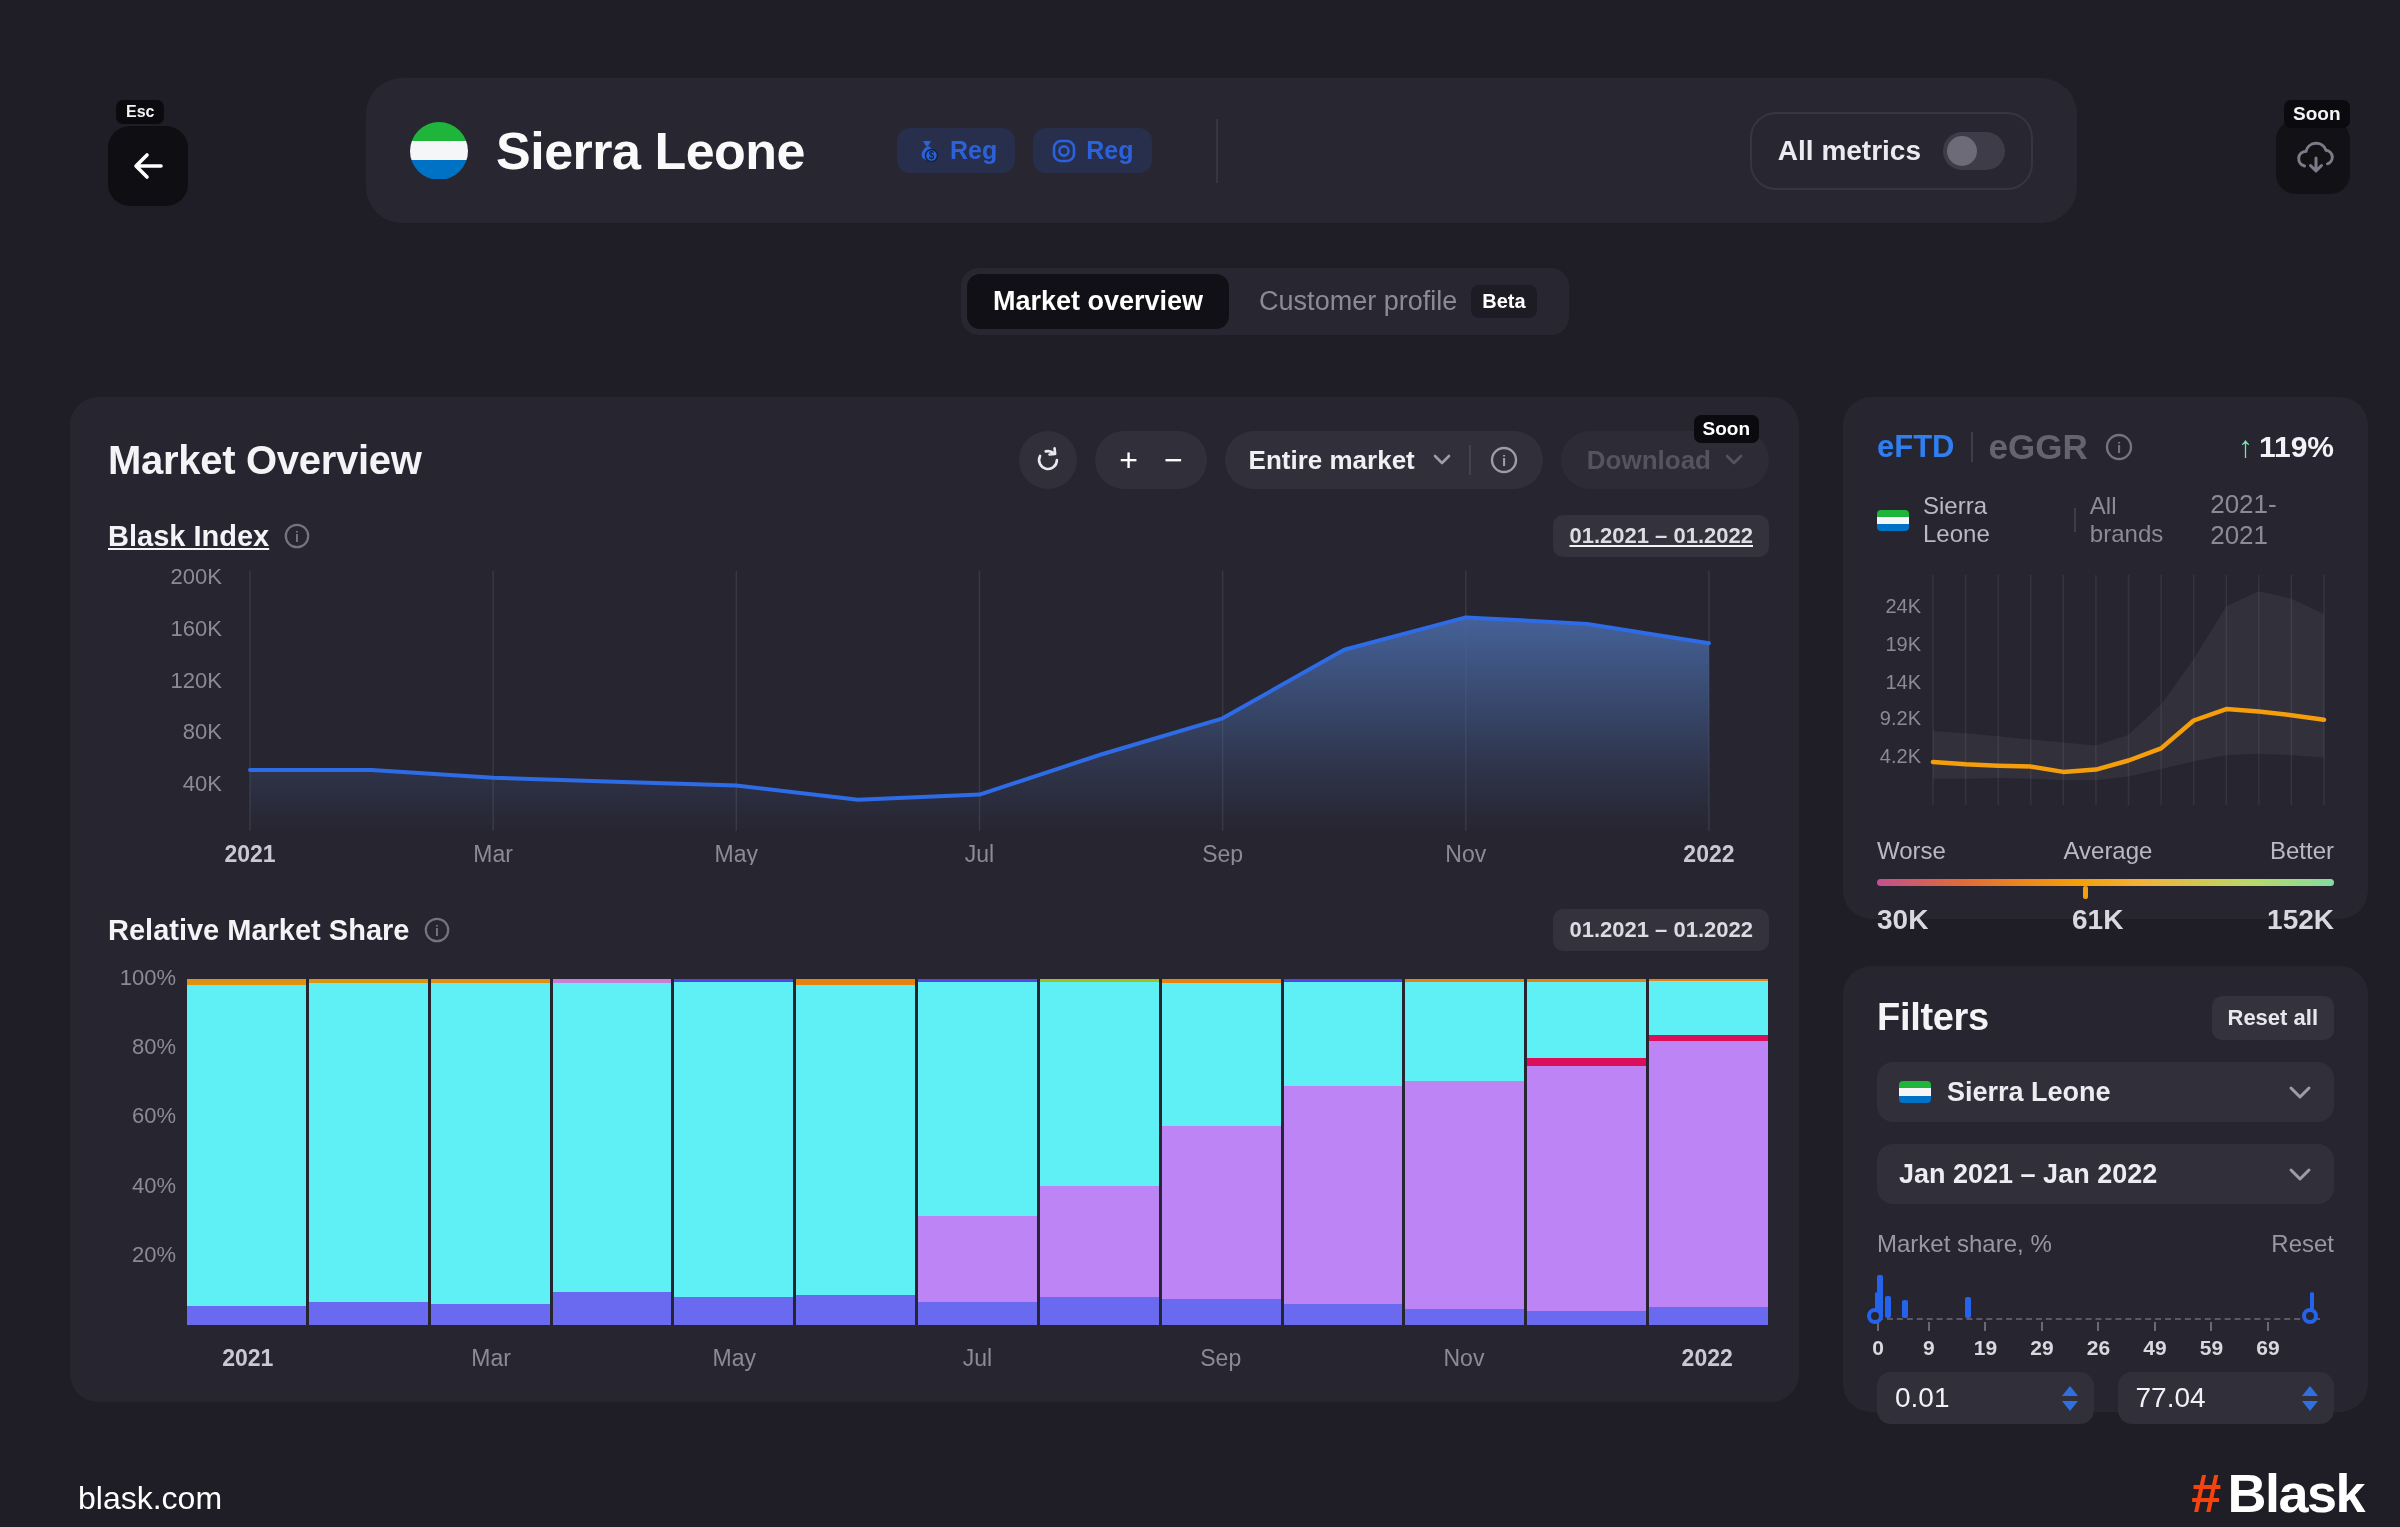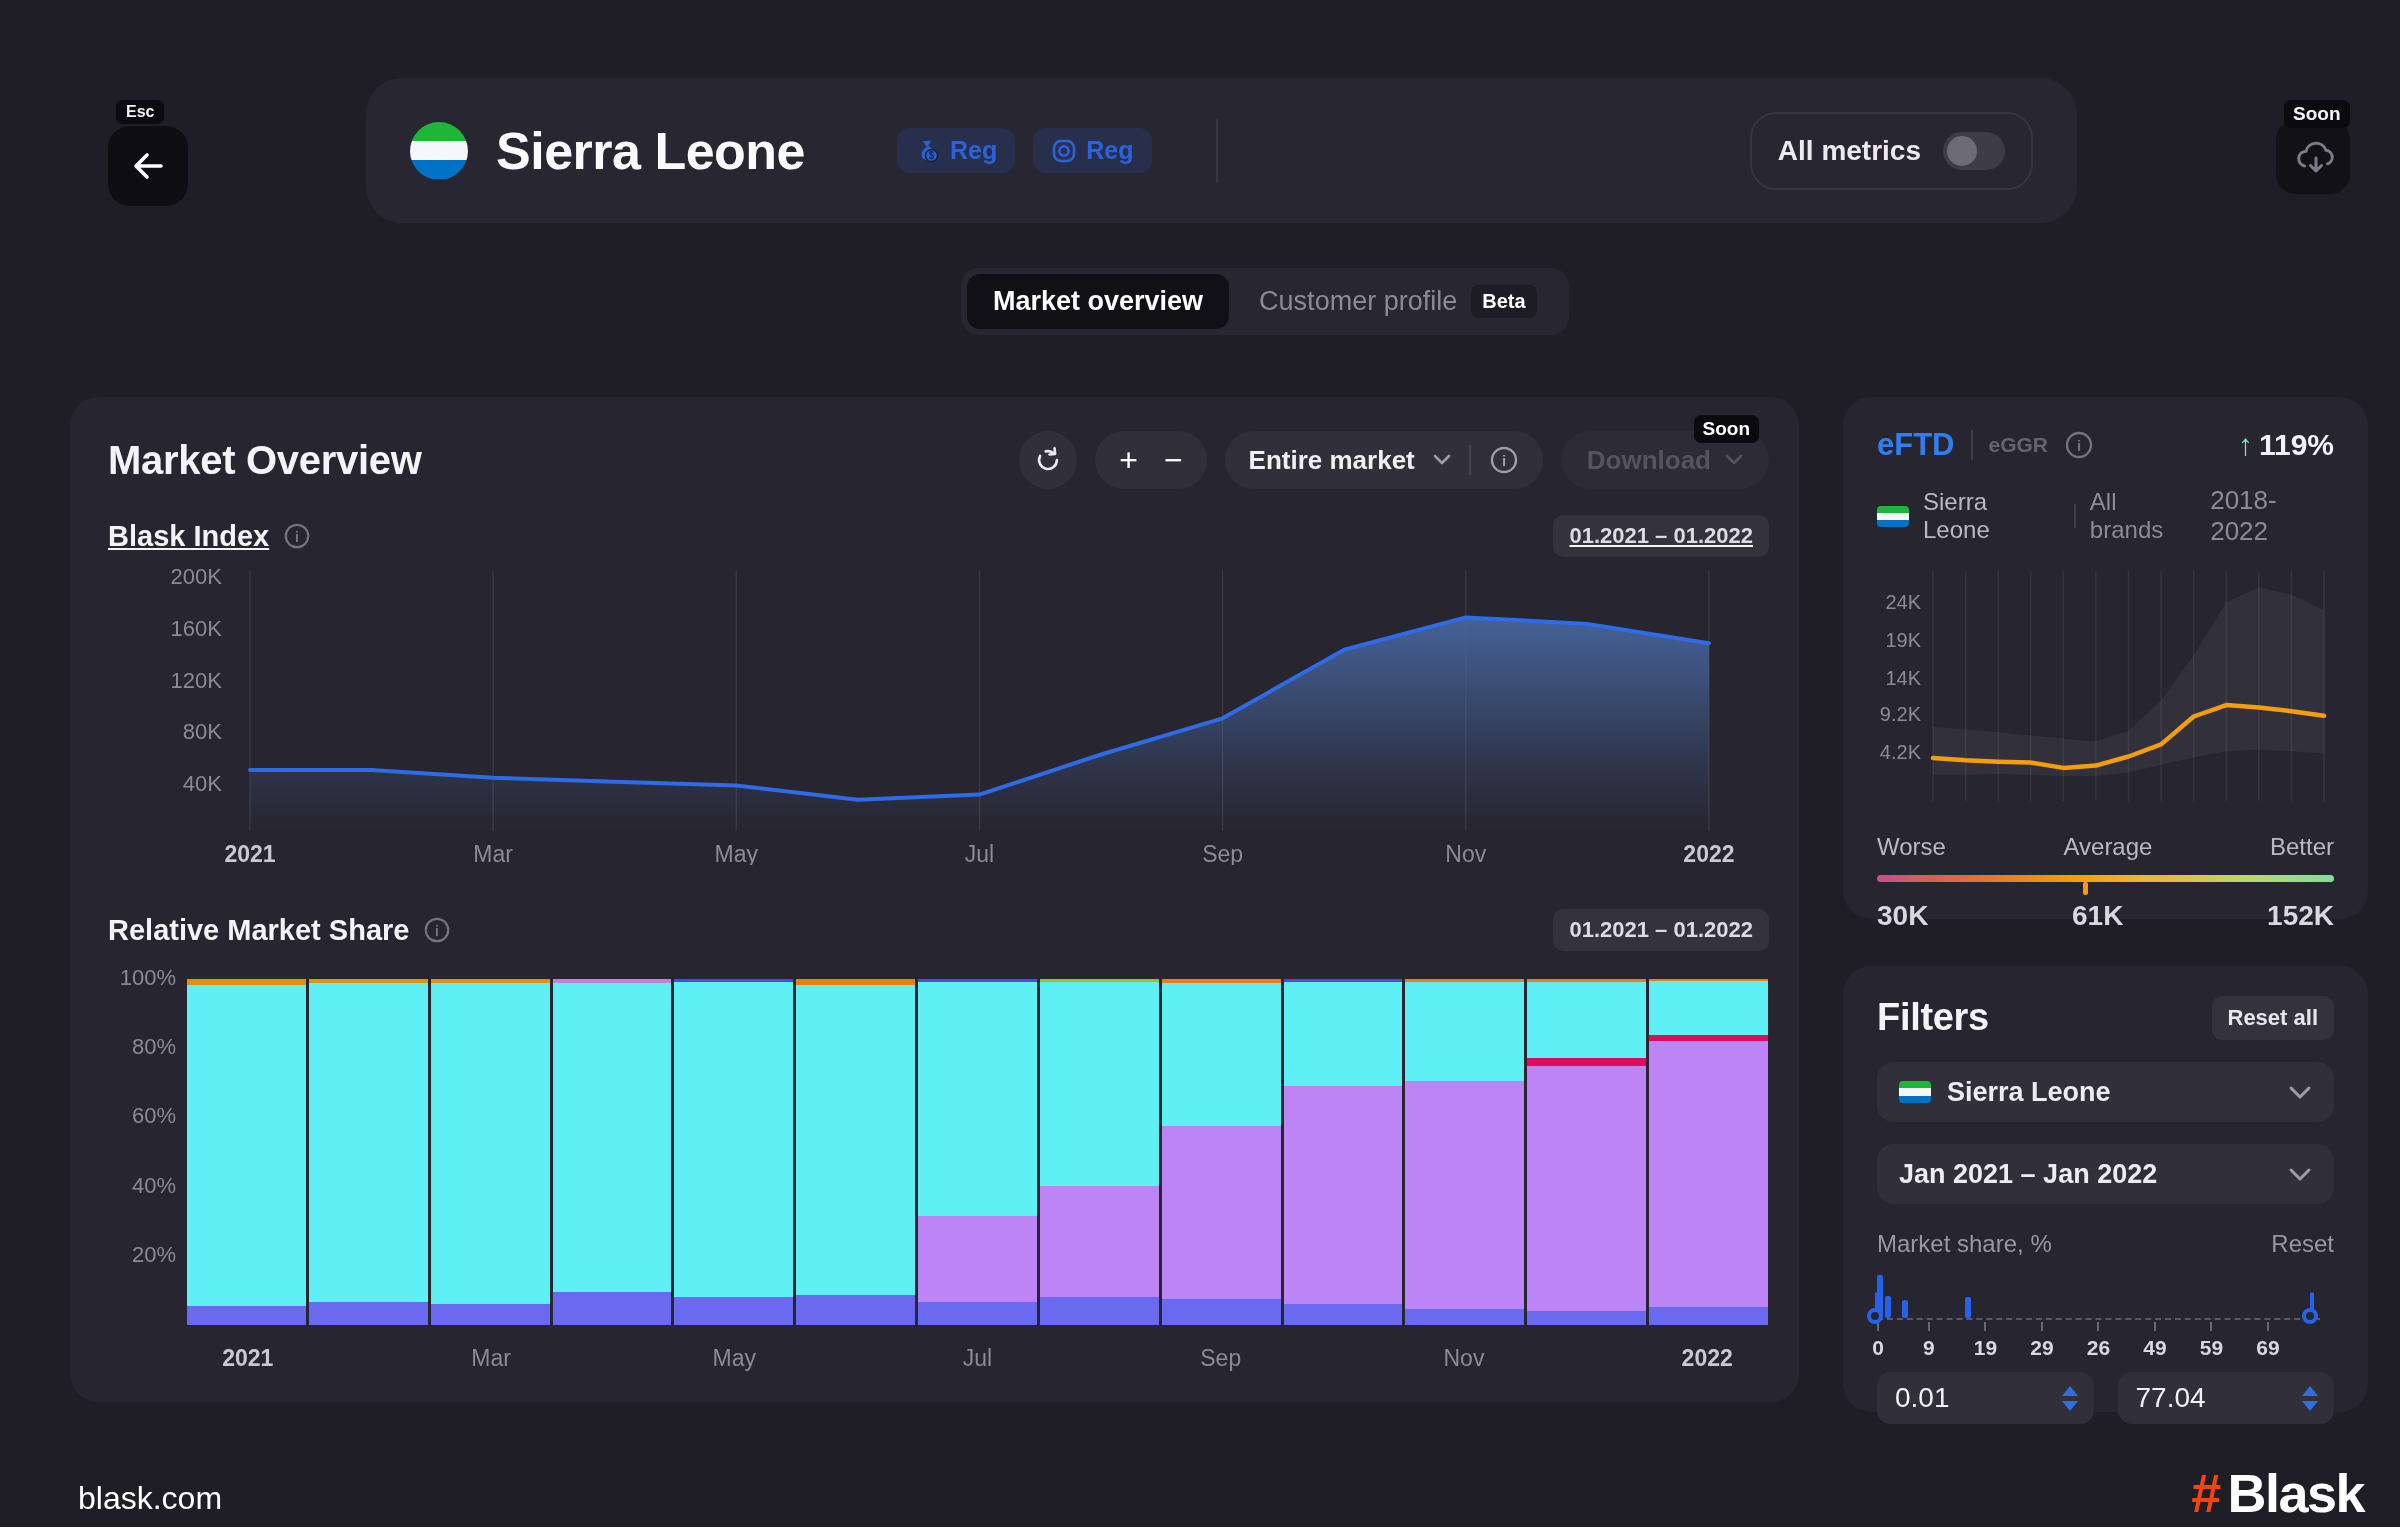--- a/index.html
+++ b/index.html
@@ -78,21 +78,21 @@
   .share-bar{flex:1;display:flex;flex-direction:column;}
   .share-bar div{width:100%;}
   #share-xlab span{position:absolute;top:380px;transform:translateX(-50%);font-size:23px;color:#8d8a96;}
   #share-xlab span.bold{color:#cac8d3;font-weight:700;}
 
   
   .bench-panel{position:absolute;left:1843px;top:397px;width:525px;height:522px;background:#272530;
                border-radius:28px;padding:30px 34px;}
   .bench-row1{display:flex;align-items:center;gap:16px;}
   .eftd{font-size:31px;font-weight:700;color:#2f7ff0;cursor:pointer;}
-  .eggr{font-size:21px;font-weight:700;color:#66636f;cursor:pointer;}
+  .eggr{font-size:35px;font-weight:700;color:#66636f;cursor:pointer;}
   .v-div{width:2px;height:30px;background:#403d49;}
   .bench-change{margin-left:auto;display:flex;align-items:center;gap:6px;font-size:30px;font-weight:600;color:#f2f1f5;}
   .up-arrow{color:#7fe3ae;font-size:30px;font-weight:700;}
   .bench-row2{display:flex;align-items:center;gap:14px;margin-top:22px;}
   .flag-rect{width:32px;height:21px;border-radius:4px;overflow:hidden;display:flex;flex-direction:column;flex:0 0 32px;}
   .bench-country{font-size:24px;color:#bab8c2;}
   .bench-brands{font-size:24px;color:#8d8a96;}
   .bench-period{margin-left:auto;font-size:26px;color:#8d8a96;}
   #mini-svg{margin-top:14px;}
   .scale-words{display:flex;font-size:24px;color:#bab8c2;margin-top:6px;}
@@ -434,21 +434,21 @@
     </div>
     <div class="bench-row2">
       <div class="flag-rect">
         <div class="fg-green"></div>
           <div class="fg-white"></div>
           <div class="fg-blue"></div>
       </div>
       <span class="bench-country">Sierra Leone</span>
       <div class="v-div" style="height:24px;"></div>
       <span class="bench-brands">All brands</span>
-      <span class="bench-period">2018-2022</span>
+      <span class="bench-period">2021-2021</span>
     </div>
 
     <svg id="mini-svg" width="457" height="262" viewBox="0 0 457 262">
         <line x1="56.0" y1="10" x2="56.0" y2="240" stroke="#37343f" stroke-width="1.5"></line>
         <line x1="88.6" y1="10" x2="88.6" y2="240" stroke="#37343f" stroke-width="1.5"></line>
         <line x1="121.2" y1="10" x2="121.2" y2="240" stroke="#37343f" stroke-width="1.5"></line>
         <line x1="153.8" y1="10" x2="153.8" y2="240" stroke="#37343f" stroke-width="1.5"></line>
         <line x1="186.3" y1="10" x2="186.3" y2="240" stroke="#37343f" stroke-width="1.5"></line>
         <line x1="218.9" y1="10" x2="218.9" y2="240" stroke="#37343f" stroke-width="1.5"></line>
         <line x1="251.5" y1="10" x2="251.5" y2="240" stroke="#37343f" stroke-width="1.5"></line>

